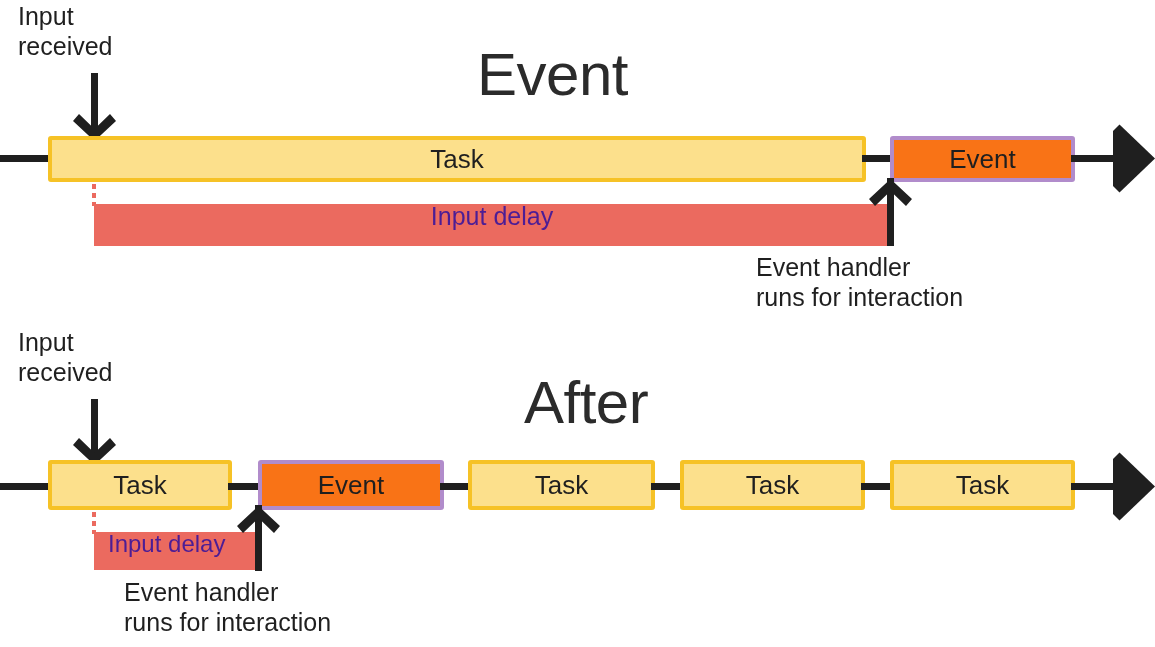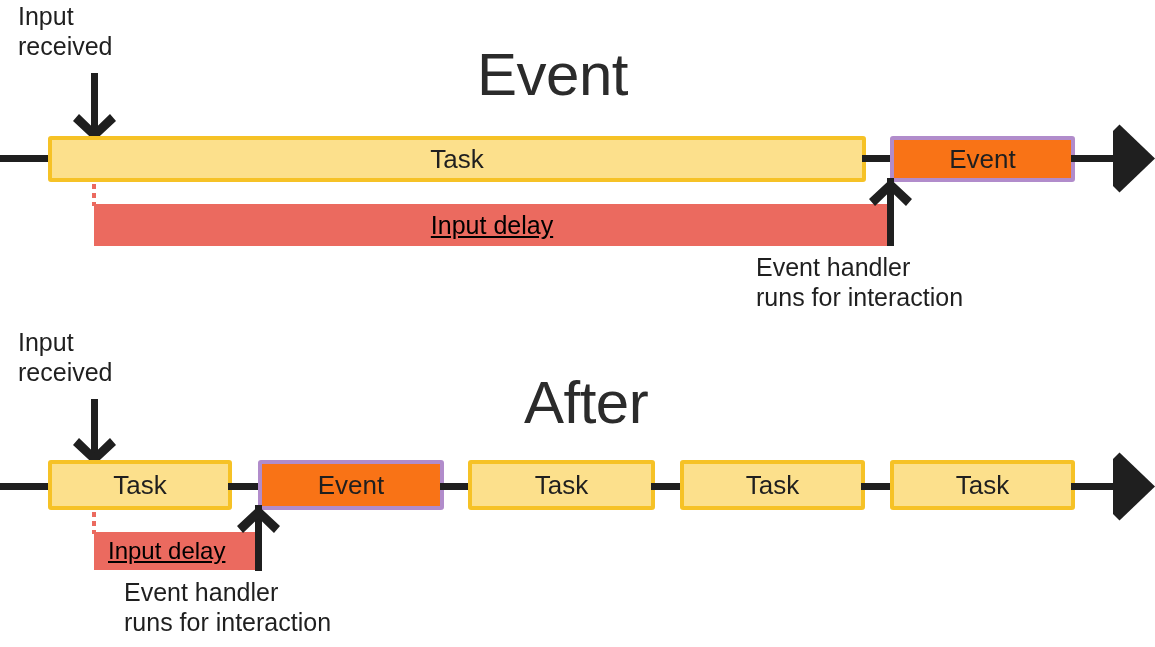--- a/index.html
+++ b/index.html
@@ -53,25 +53,23 @@
   }
   .event-box {
     background: #f97316;
     border: 4px solid #B18CCB;
   }
 
   .delay-bar {
     position: absolute;
     background: #EB6A5F;
     display: flex;
-    align-items: center;
     justify-content: center;
-    color: #000000;
+    color: #4c1d95;
     line-height: 1;
-    text-decoration: underline;
   }
   .delay-bar.centered { justify-content: center; }
   .delay-bar.left { justify-content: flex-start; padding-left: 14px; }
 
   
   .seg {
     position: absolute;
     height: 7px;
     background: #1f1f1f;
   }

